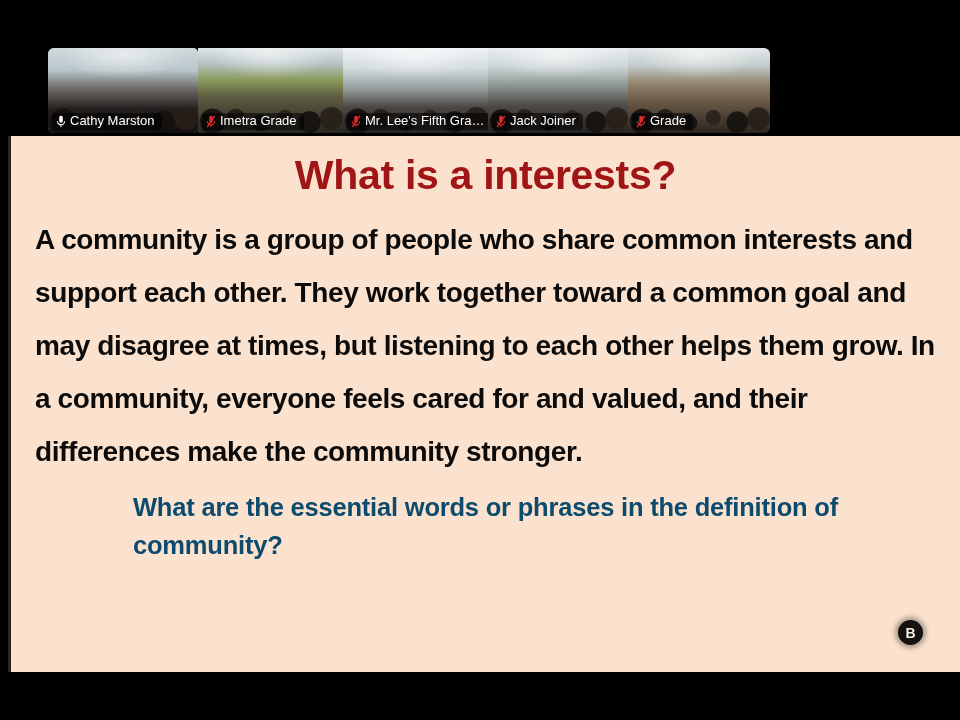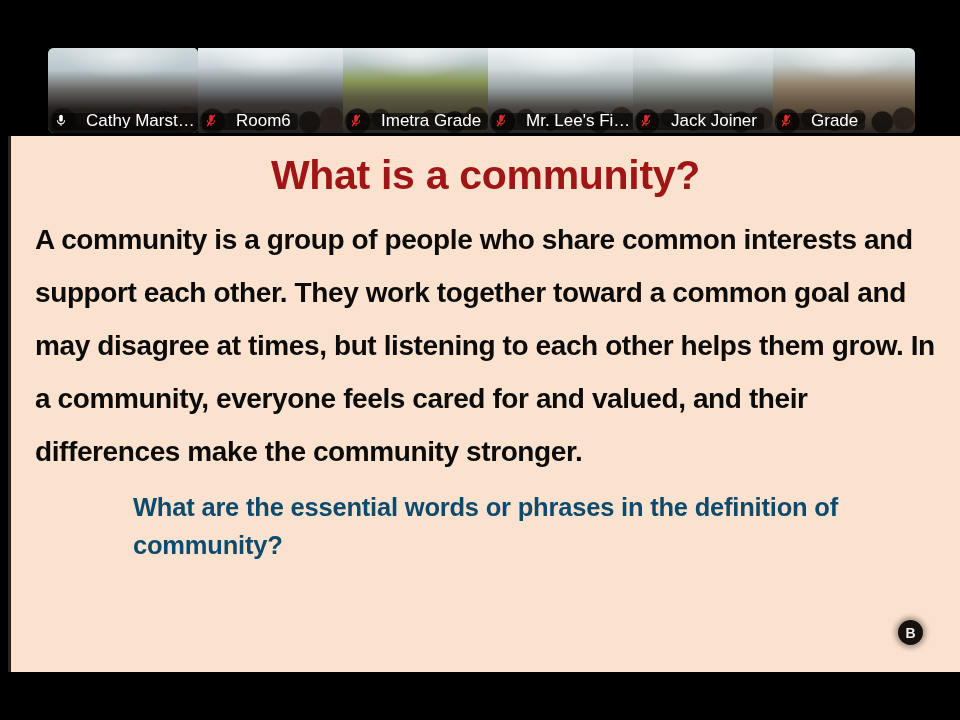--- a/index.html
+++ b/index.html
@@ -85,27 +85,27 @@
       radial-gradient(circle at 92% 63%, #271f19 0 8%, rgba(0,0,0,0) 9%);
     opacity: .9;
   }
 
   .namebar {
     position: absolute;
     left: 4px;
     bottom: 3px;
     max-width: calc(100% - 10px);
     display: flex;
-    align-items: flex-start;
-    gap: 20px;
+    align-items: flex-end;
+    gap: 4px;
     padding: 1px 7px 2px 4px;
     border-radius: 4px;
     background: rgba(0,0,0,.55);
     color: #ffffff;
-    font-size: 17px;
+    font-size: 13px;
     line-height: 14px;
     white-space: nowrap;
     overflow: hidden;
   }
   .namebar .label {
     overflow: hidden;
     text-overflow: ellipsis;
   }
   .mic { flex: 0 0 auto; width: 10px; height: 13px; display: block; }
 
@@ -192,34 +192,20 @@
       <div class="namebar">
         <svg class="mic" viewBox="0 0 10 13">
           <rect x="3.2" y="0.8" width="3.6" height="7" rx="1.8" fill="#ffffff"></rect>
           <path d="M1.4 6.2a3.6 3.6 0 0 0 7.2 0" fill="none" stroke="#ffffff" stroke-width="1.1"></path>
           <rect x="4.5" y="9.6" width="1" height="2.4" fill="#ffffff"></rect>
         </svg>
         <span class="label">Cathy Marston</span>
       </div>
     </div>
 
-    <div class="tile" style="width:145px">
-      <div class="vid v2">
-          <div class="crowd"></div>
-        </div>
-      <div class="namebar">
-        <svg class="mic" viewBox="0 0 10 13">
-          <rect x="3.2" y="0.8" width="3.6" height="7" rx="1.8" fill="#e02b2b"></rect>
-          <path d="M1.4 6.2a3.6 3.6 0 0 0 7.2 0" fill="none" stroke="#e02b2b" stroke-width="1.1"></path>
-          <rect x="4.5" y="9.6" width="1" height="2.4" fill="#e02b2b"></rect>
-          <line x1="1.2" y1="12.2" x2="8.8" y2="0.8" stroke="#e02b2b" stroke-width="1.4"></line>
-        </svg>
-        <span class="label">Room6</span>
-      </div>
-    </div>
 
     <div class="tile" style="width:145px">
       <div class="vid v3">
           <div class="crowd"></div>
         </div>
       <div class="namebar">
         <svg class="mic" viewBox="0 0 10 13">
           <rect x="3.2" y="0.8" width="3.6" height="7" rx="1.8" fill="#e02b2b"></rect>
           <path d="M1.4 6.2a3.6 3.6 0 0 0 7.2 0" fill="none" stroke="#e02b2b" stroke-width="1.1"></path>
           <rect x="4.5" y="9.6" width="1" height="2.4" fill="#e02b2b"></rect>
@@ -270,21 +256,21 @@
           <rect x="4.5" y="9.6" width="1" height="2.4" fill="#e02b2b"></rect>
           <line x1="1.2" y1="12.2" x2="8.8" y2="0.8" stroke="#e02b2b" stroke-width="1.4"></line>
         </svg>
         <span class="label">Grade</span>
       </div>
     </div>
 
   </div>
 
   <div id="slide">
-    <h1 id="slide-title">What is a community?</h1>
+    <h1 id="slide-title">What is a interests?</h1>
     <p id="slide-body">A community is a group of people who share common interests and support each other. They work together toward a common goal and may disagree at times, but listening to each other helps them grow. In a community, everyone feels cared for and valued, and their differences make the community stronger.</p>
     <p id="slide-question">What are the essential words or phrases in the definition of community?</p>
 
     <div id="slide-badge">
       <span class="glyph">B</span>
     </div>
   </div>
 
 </div>
 

